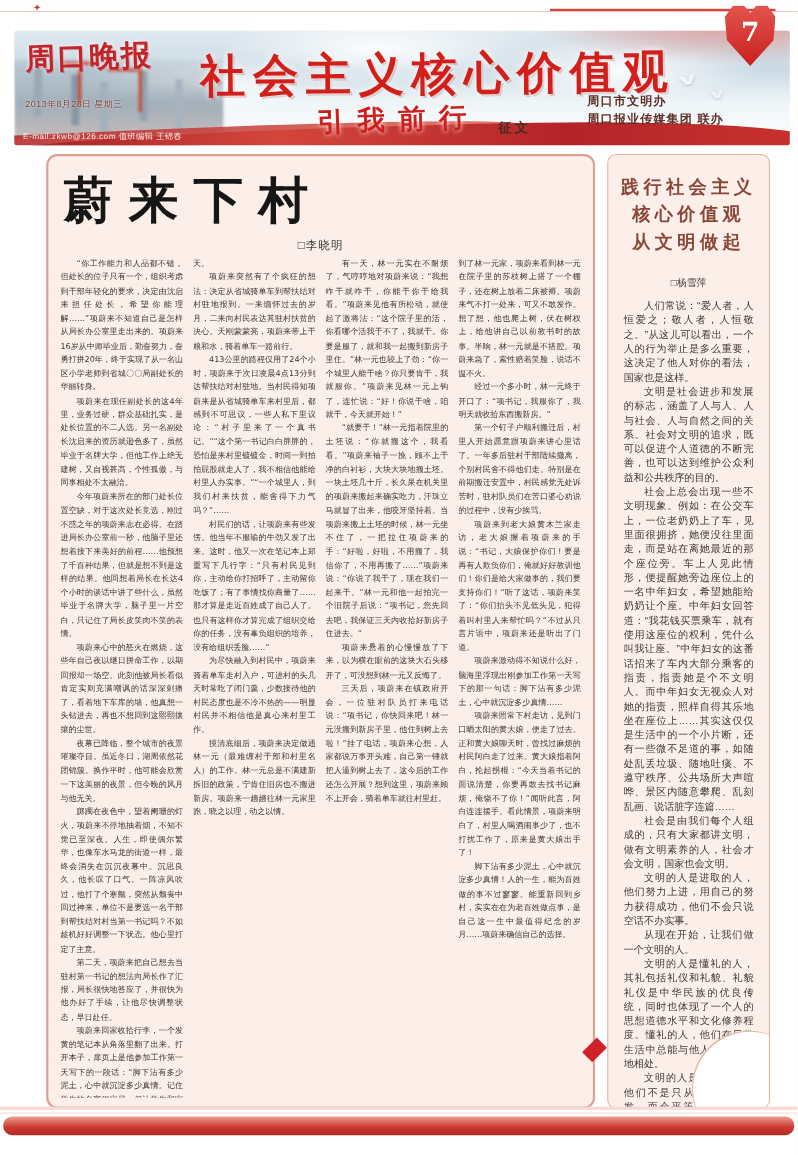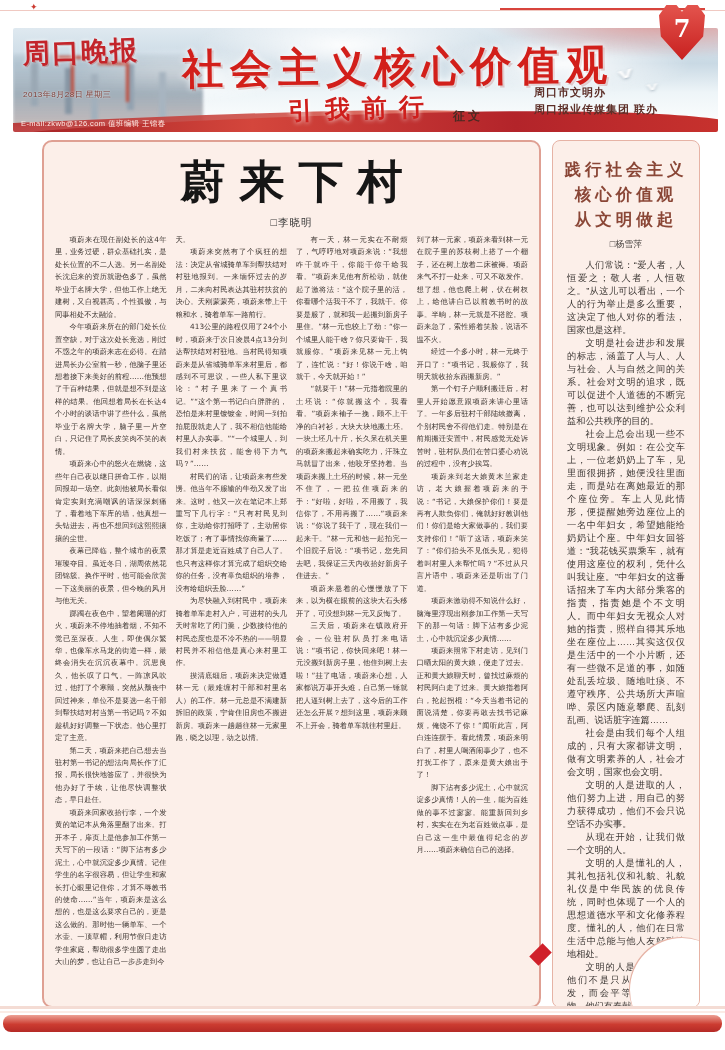--- a/index.html
+++ b/index.html
@@ -37,34 +37,34 @@
   .organizers{position:absolute;right:60px;top:56px;text-align:left;color:#5d2f28;font-size:11px;font-weight:bold;line-height:17px;letter-spacing:1px;z-index:3;}
   .dove{position:absolute;color:#fff;font-weight:bold;filter:blur(.6px);text-shadow:0 1px 2px rgba(90,110,130,.5);}
   .d1{left:608px;top:36px;font-size:15px;transform:rotate(-14deg) scaleX(1.7);}
   .d2{left:636px;top:52px;font-size:11px;transform:rotate(-8deg) scaleX(1.7);}
 
   .page-badge{position:absolute;right:20px;top:4px;width:46px;height:56px;background:linear-gradient(180deg,#e4554e,#c8201f);clip-path:polygon(50% 100%,4% 58%,0 20%,16% 2%,38% 2%,50% 14%,62% 2%,84% 2%,100% 20%,96% 58%);display:flex;align-items:center;justify-content:center;z-index:5;}
   .page-badge span{color:#fff;font-size:24px;font-weight:bold;font-family:"DejaVu Serif",serif;margin-top:-8px;}
 
   
   .main-box{position:absolute;left:42px;top:140px;width:499px;height:868px;background:#fcefe9;border:2px solid #dfa093;border-radius:10px;box-sizing:border-box;}
-  .art-title{position:absolute;left:0;right:0;top:10px;text-align:center;color:#161616;font-family:"DejaVu Serif","Liberation Serif",serif;font-weight:900;font-size:45px;letter-spacing:14px;text-indent:14px;}
+  .art-title{position:absolute;left:0;right:0;top:10px;color:#161616;font-family:"DejaVu Serif","Liberation Serif",serif;font-weight:900;font-size:45px;letter-spacing:14px;text-indent:14px;}
   .art-author{position:absolute;left:0;right:0;top:74px;text-align:center;color:#3a3a3a;font-size:10.5px;letter-spacing:1px;}
   .cols{position:absolute;left:11px;right:11px;top:92px;bottom:8px;display:flex;gap:9px;overflow:hidden;}
   .col{flex:1 1 0;overflow:hidden;font-size:7.3px;line-height:12.45px;text-align:justify;color:#3b3430;font-family:"DejaVu Sans","Liberation Sans",sans-serif;}
   .col p{margin:0;text-indent:2em;}
 
   
   .end-diamond{position:absolute;left:534px;top:948px;width:13px;height:13px;background:#d0202a;transform:rotate(45deg) scale(1,1.45);z-index:6;}
 
   
   .sidebar{position:absolute;left:552px;top:140px;width:148px;height:868px;background:#fcefe9;border:1px solid #e6b3a5;border-radius:8px;box-sizing:border-box;overflow:hidden;}
   .sidebar .notch{position:absolute;right:-34px;bottom:-34px;width:104px;height:104px;background:#fff;border-radius:50%;box-shadow:inset 1px 1px 0 #e6b3a5;}
   .sb-title{margin:16px 0 2px;text-align:center;color:#8a4636;font-family:"DejaVu Serif","Liberation Serif",serif;font-weight:bold;font-size:16.5px;letter-spacing:4px;line-height:25px;}
-  .sb-author{text-align:center;color:#46413e;font-size:9px;margin:6px 0 8px;}
+  .sb-author{text-align:center;color:#46413e;font-size:9px;margin:19px 0 8px;}
   .sb-body{padding:0 14px;font-size:9.2px;line-height:13px;text-align:justify;color:#3c3734;}
   .sb-body p{margin:0;text-indent:2em;}
 
   
   .bot-line1{position:absolute;left:0;right:0;top:1006px;height:3px;background:#f4dcd4;}
   .bot-line2{position:absolute;left:0;right:0;top:1011px;height:2px;background:#fbece6;}
   .bot-bar{position:absolute;left:3px;right:3px;top:1015px;height:17px;border-radius:8px;background:linear-gradient(180deg,#eda194 0%,#cc3c31 55%,#b52a26 100%);}
 </style>
 </head>
 <body>
@@ -101,20 +101,21 @@
 
   <div class="page-badge">
     <span>7</span>
   </div>
 
   <div class="main-box">
     <div class="art-title">蔚来下村</div>
     <div class="art-author">□李晓明</div>
     <div class="cols">
       <div class="col">
+        <p>“你工作能力和人品都不错，但处长的位子只有一个，组织考虑到干部年轻化的要求，决定由沈启来担任处长，希望你能理解……”项蔚来不知道自己是怎样从局长办公室里走出来的。项蔚来16岁从中师毕业后，勤奋努力，奋勇打拼20年，终于实现了从一名山区小学老师到省城〇〇局副处长的华丽转身。</p>
         <p>项蔚来在现任副处长的这4年里，业务过硬，群众基础扎实，是处长位置的不二人选。另一名副处长沈启来的资历就逊色多了，虽然毕业于名牌大学，但他工作上绝无建树，又自视甚高，个性孤傲，与同事相处不太融洽。</p>
         <p>今年项蔚来所在的部门处长位置空缺，对于这次处长竞选，刚过不惑之年的项蔚来志在必得。在踏进局长办公室前一秒，他脑子里还想着接下来美好的前程……他预想了千百种结果，但就是想不到是这样的结果。他回想着局长在长达4个小时的谈话中讲了些什么，虽然毕业于名牌大学，脑子里一片空白，只记住了局长皮笑肉不笑的表情。</p>
         <p>项蔚来心中的怒火在燃烧，这些年自己夜以继日拼命工作，以期回报却一场空。此刻他被局长看似肯定实则充满嘲讽的话深深刺痛了，看着地下车库的墙，他真想一头钻进去，再也不想回到这熙熙攘攘的尘世。</p>
         <p>夜幕已降临，整个城市的夜景璀璨夺目。虽近冬日，湖周依然花团锦簇。换作平时，他可能会欣赏一下这美丽的夜景，但今晚的风月与他无关。</p>
         <p>踯躅在夜色中，望着阑珊的灯火，项蔚来不停地抽着烟，不知不觉已至深夜。人生，即使偶尔繁华，也像车水马龙的街道一样，最终会消失在沉沉夜幕中。沉思良久，他长叹了口气。一阵凉风吹过，他打了个寒颤，突然从颓丧中回过神来，单位不是要选一名干部到帮扶结对村当第一书记吗？不如趁机好好调整一下状态。他心里打定了主意。</p>
         <p>第二天，项蔚来把自己想去当驻村第一书记的想法向局长作了汇报，局长很快地答应了，并很快为他办好了手续，让他尽快调整状态，早日赴任。</p>
         <p>项蔚来回家收拾行李，一个发黄的笔记本从角落里翻了出来。打开本子，扉页上是他参加工作第一天写下的一段话：“脚下沾有多少泥土，心中就沉淀多少真情。记住学生的名字很容易，但让学生和家长打心眼里记住你，才算不辱教书的使命……”当年，项蔚来是这么想的，也是这么要求自己的，更是这么做的。那时他一辆单车、一个水壶、一顶草帽，利用节假日走访学生家庭，帮助很多学生圆了走出大山的梦，也让自己一步步走到今</p>
       </div>
       <div class="col">
         <p style="text-indent:0">天。</p>

